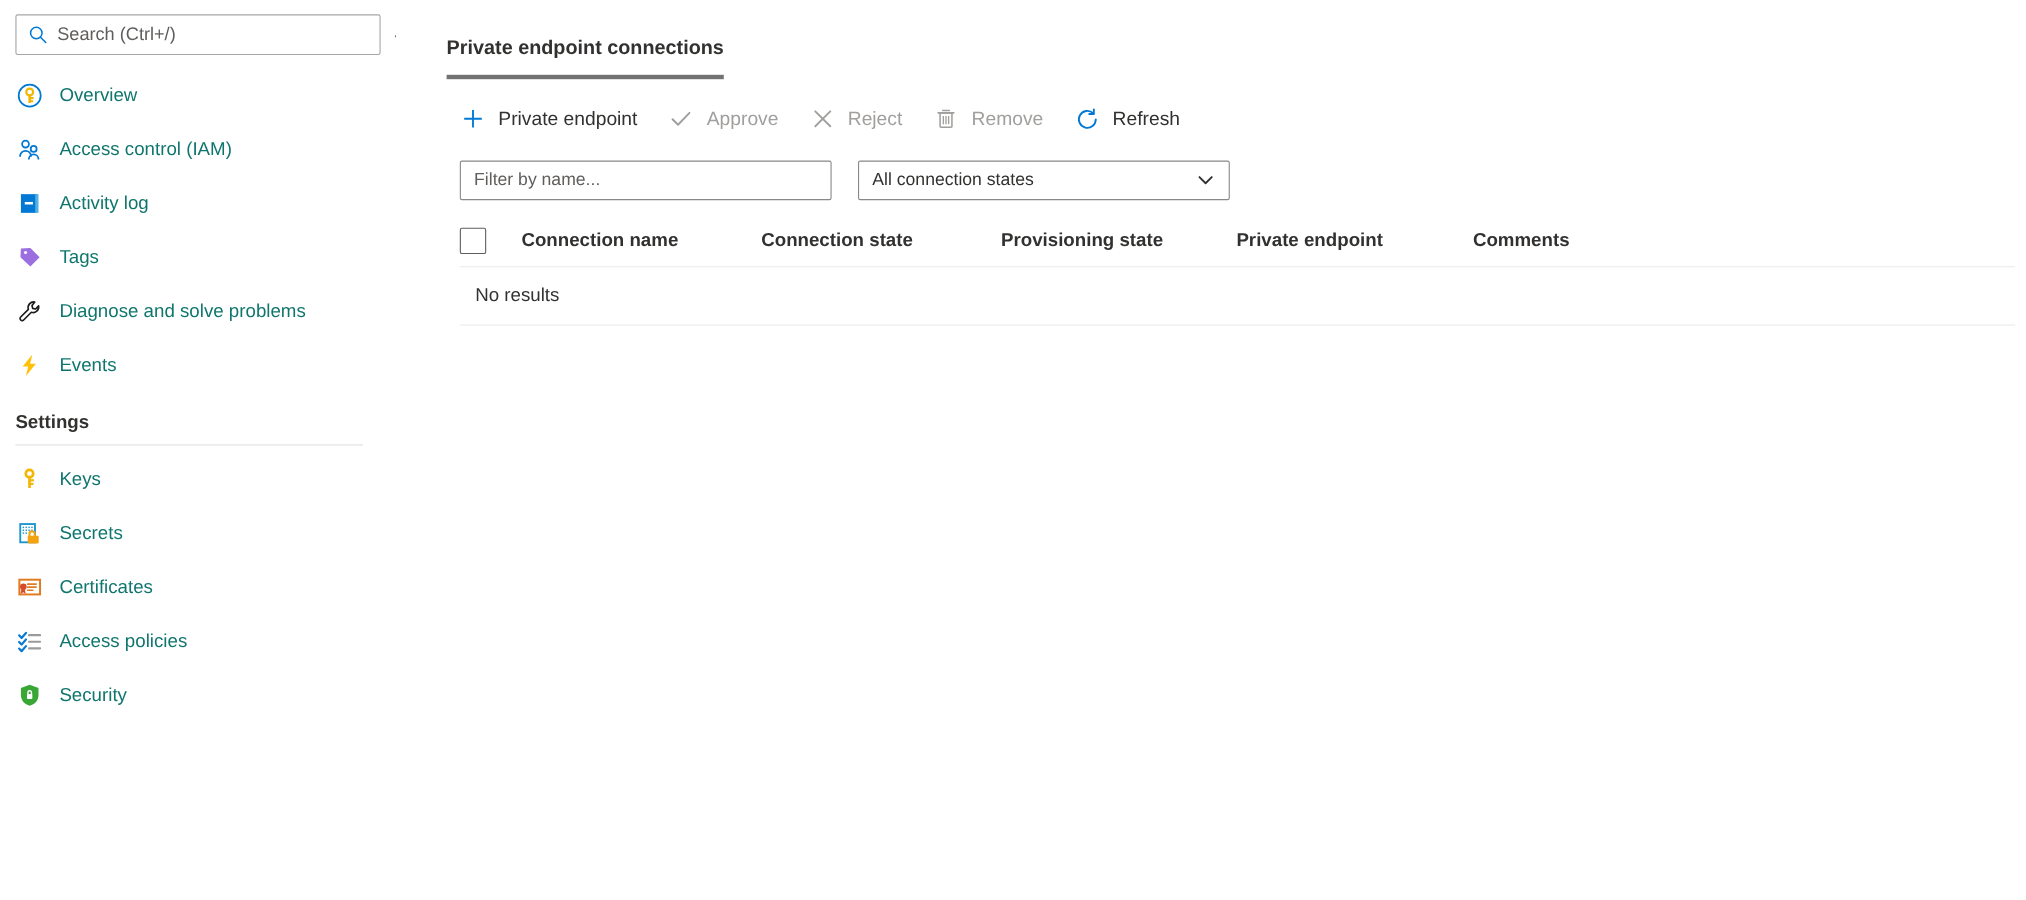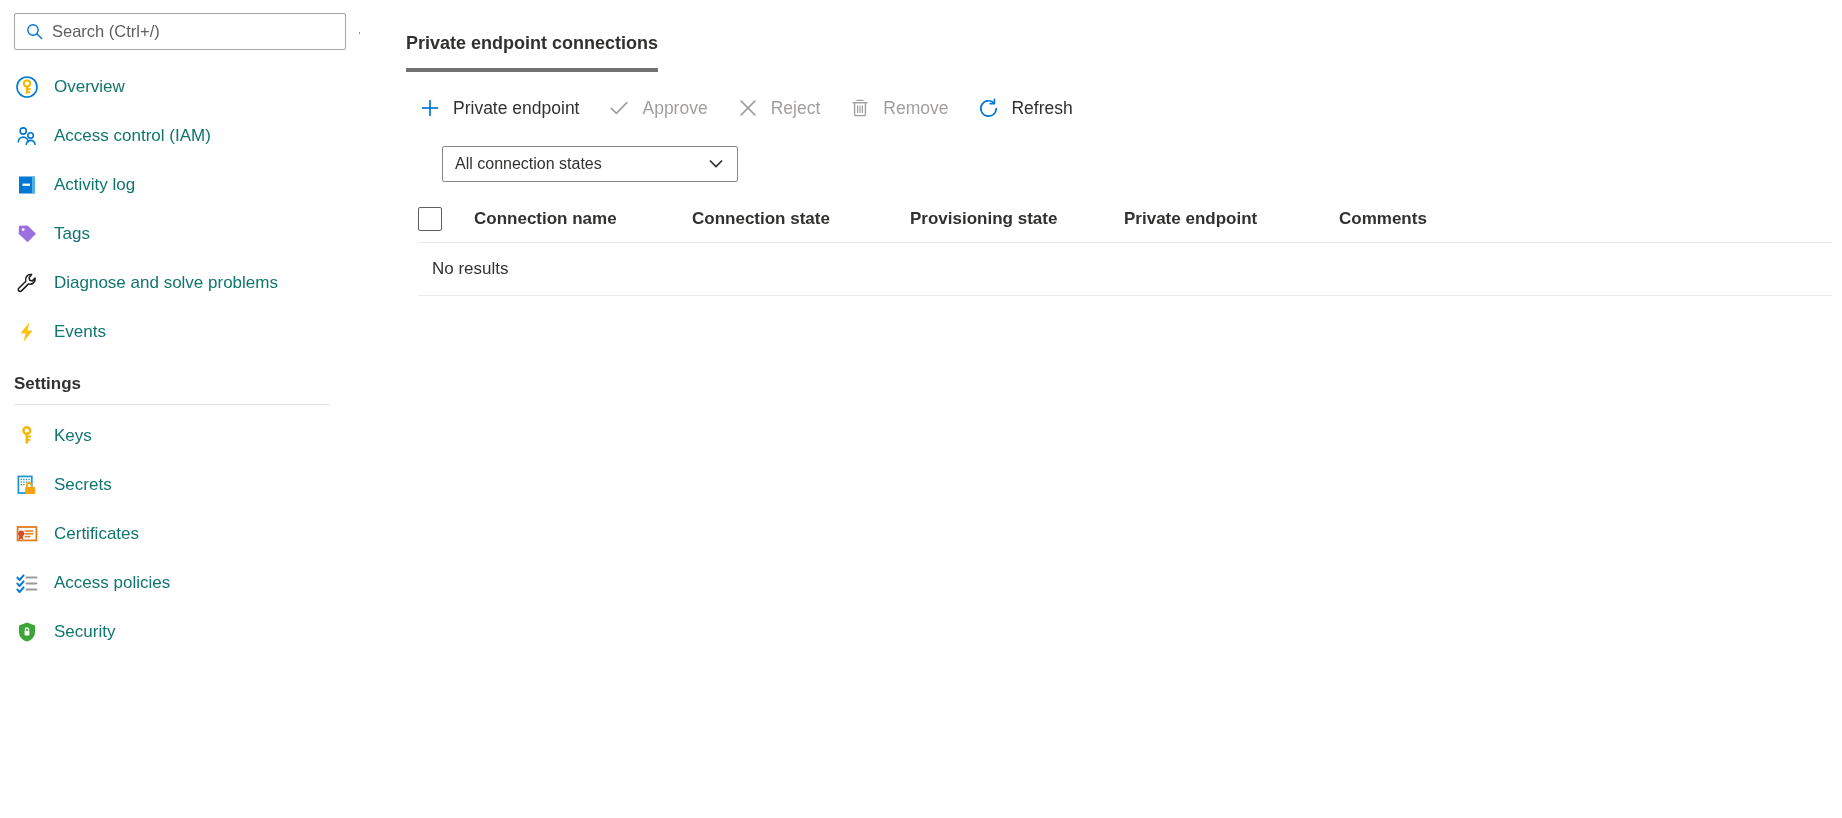--- a/index.html
+++ b/index.html
@@ -167,21 +167,21 @@
     padding: 0 12px;
     font-family: "Liberation Sans", sans-serif;
     font-size: 16px;
     color: #323130;
     outline: none;
     background: #fff;
   }
   .filter-input::placeholder { color: #605e5c; opacity: 1; }
   .state-select {
     position: relative;
-    width: 296px;
+    width: 338px;
     height: 36px;
     margin-left: 24px;
     border: 1px solid #8a8886;
     border-radius: 2px;
     display: flex;
     align-items: center;
     padding: 0 12px;
     cursor: pointer;
     background: #fff;
   }
@@ -468,20 +468,21 @@
             <path d="M19.2 11.5a7.7 7.7 0 1 1-2.4-5.6" fill="none" stroke="#0078d4" stroke-width="1.7" stroke-linecap="round"></path>
             <path d="M17.4 2.4v4.2h-4.2" fill="none" stroke="#0078d4" stroke-width="1.7" stroke-linecap="round" stroke-linejoin="round"></path>
           </svg>
         </span>
         <span class="tb-label">Refresh</span>
       </div>
 
     </div>
 
     <div class="filters">
+      <input class="filter-input" type="text" placeholder="Filter by name..." style="">
       <div class="state-select">
         <span class="val">All connection states</span>
         <span class="chev">
           <svg width="18" height="18" viewBox="0 0 18 18">
             <path d="M3.4 6 9 11.6 14.6 6" fill="none" stroke="#323130" stroke-width="1.7" stroke-linecap="round" stroke-linejoin="round"></path>
           </svg>
         </span>
       </div>
     </div>
 

